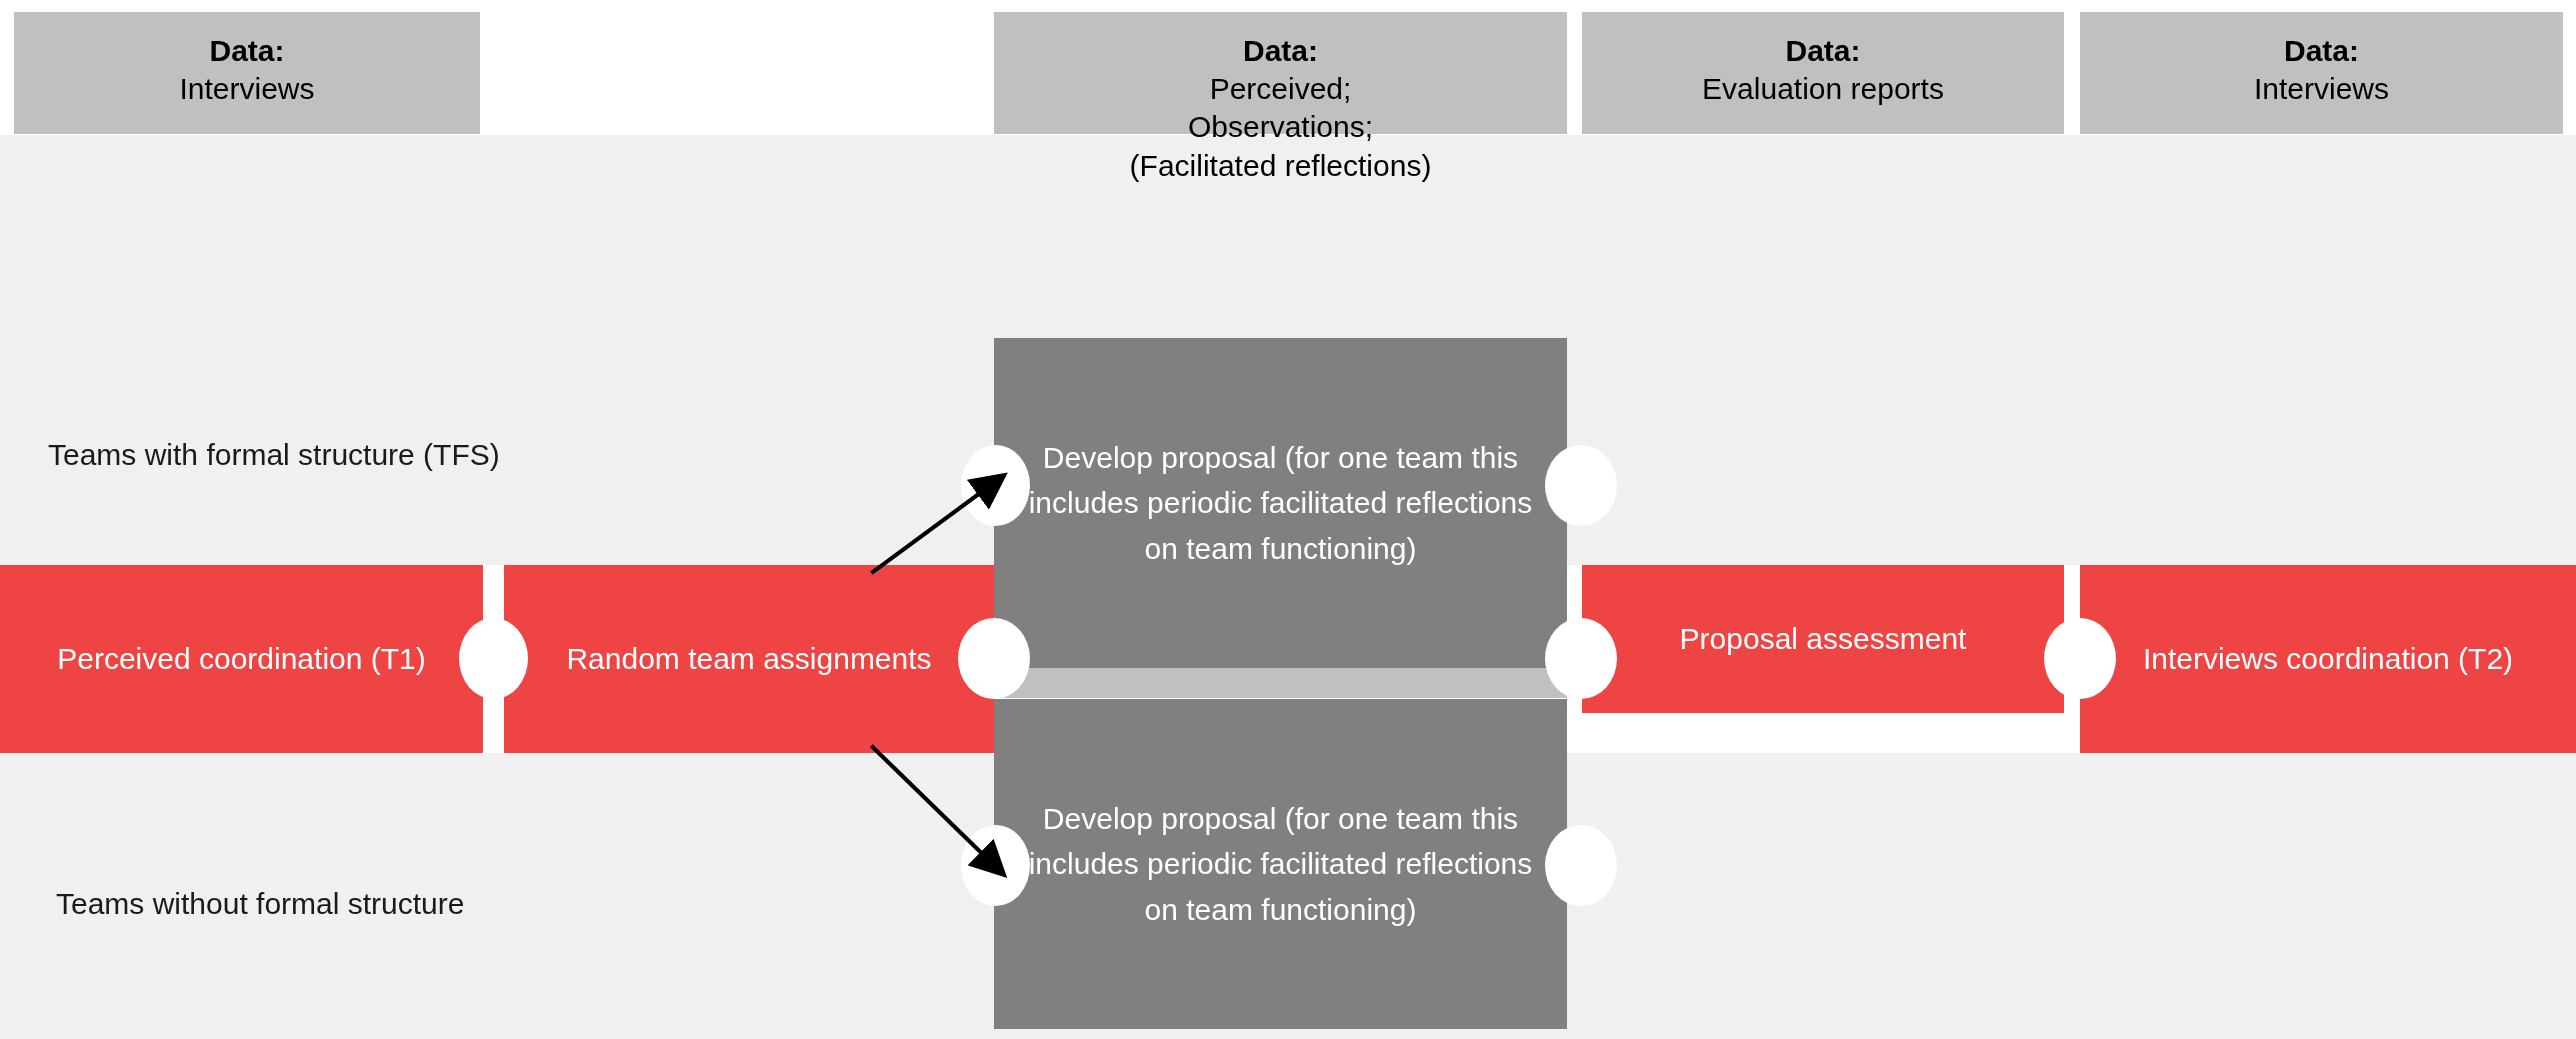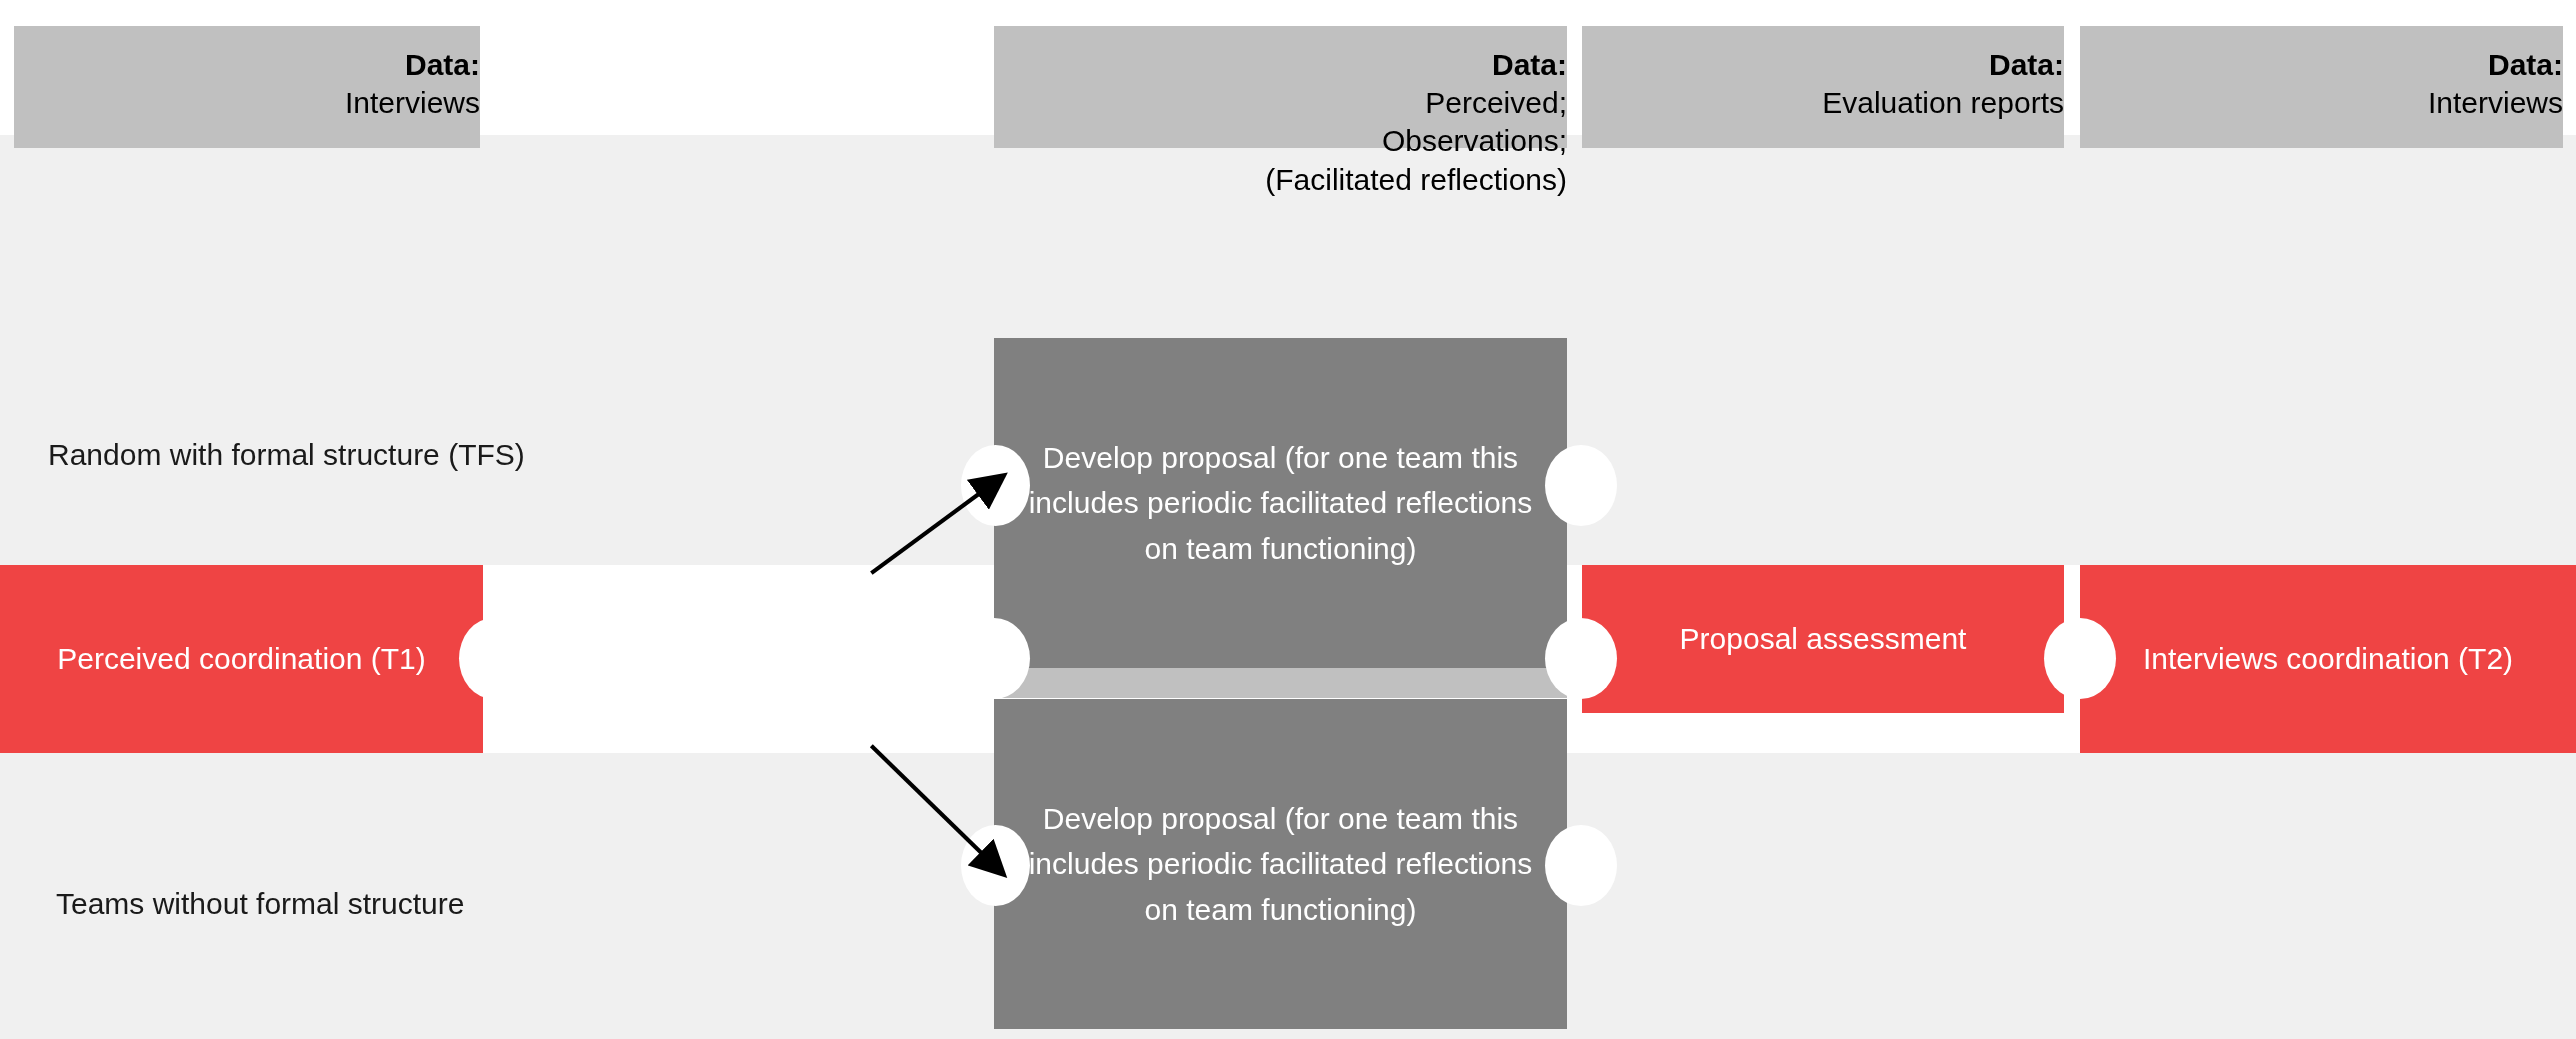--- a/index.html
+++ b/index.html
@@ -6,22 +6,22 @@
   body{font-family:"Liberation Sans",sans-serif;}
   #stage{position:relative;width:2576px;height:1040px;background:#ffffff;overflow:hidden;}
 
   
   .band{position:absolute;left:0;width:2576px;background:#f0f0f0;}
   .band-upper{top:135px;height:430px;}
   .band-lower{top:753px;height:287px;}
 
   
   .hdr{position:absolute;top:12.4px;height:122px;background:#c0c0c0;
-       display:flex;flex-direction:column;align-items:flex-end;justify-content:flex-start;
-       padding-top:19.3px;box-sizing:border-box;color:#000;margin-top:14px;}
+       display:flex;flex-direction:column;align-items:center;justify-content:flex-start;
+       padding-top:19.3px;box-sizing:border-box;color:#000;}
   .hdr .ln{font-size:30px;line-height:1.28;text-align:center;white-space:nowrap;}
   .hdr .ln.b{font-weight:bold;}
 
   
   .rowlabel{position:absolute;font-size:30px;color:#1a1a1a;white-space:nowrap;}
 
   
   .chev{position:absolute;background:#ef4444;color:#ffffff;
         display:flex;align-items:center;justify-content:center;text-align:center;
         font-size:30px;line-height:1.52;box-sizing:border-box;padding:0 23.5px;}
@@ -63,31 +63,32 @@
   <div class="hdr" style="left:1582px;width:482px;">
     <span class="ln b">Data:</span>
     <span class="ln">Evaluation reports</span>
   </div>
 
   <div class="hdr" style="left:2080px;width:483px;">
     <span class="ln b">Data:</span>
     <span class="ln">Interviews</span>
   </div>
 
-  <div class="rowlabel" style="left:48px;top:438px;">Random with formal structure (TFS)</div>
+  <div class="rowlabel" style="left:48px;top:438px;">Teams with formal structure (TFS)</div>
   <div class="rowlabel" style="left:56px;top:887px;">Teams without formal structure</div>
 
   <div class="tall" style="left:994px;top:338px;width:573px;height:330px;">Develop proposal (for one team this includes periodic facilitated reflections on team functioning)</div>
 
   <div class="tall-divider" style="left:994px;top:668px;width:573px;height:30px;"></div>
 
   <div class="tall" style="left:994px;top:699px;width:573px;height:330px;">Develop proposal (for one team this includes periodic facilitated reflections on team functioning)</div>
 
   <div class="chev" style="left:0px;top:565px;width:483px;height:188px;">Perceived coordination (T1)</div>
 
+  <div class="chev" style="left:504px;top:565px;width:490px;height:188px;">Random team assignments</div>
 
   <div class="chev" style="left:1582px;top:565px;width:482px;height:148px;">Proposal assessment</div>
 
   <div class="chev" style="left:2080px;top:565px;width:496px;height:188px;">Interviews coordination (T2)</div>
 
   <div class="gapbar" style="left:483px;top:565px;width:21px;height:188px;"></div>
   <div class="gapbar" style="left:1567px;top:565px;width:15px;height:188px;"></div>
   <div class="gapbar" style="left:2064px;top:565px;width:15px;height:188px;"></div>
 
   <div class="conn" style="left:459px;top:618px;width:69px;height:81px;"></div>

